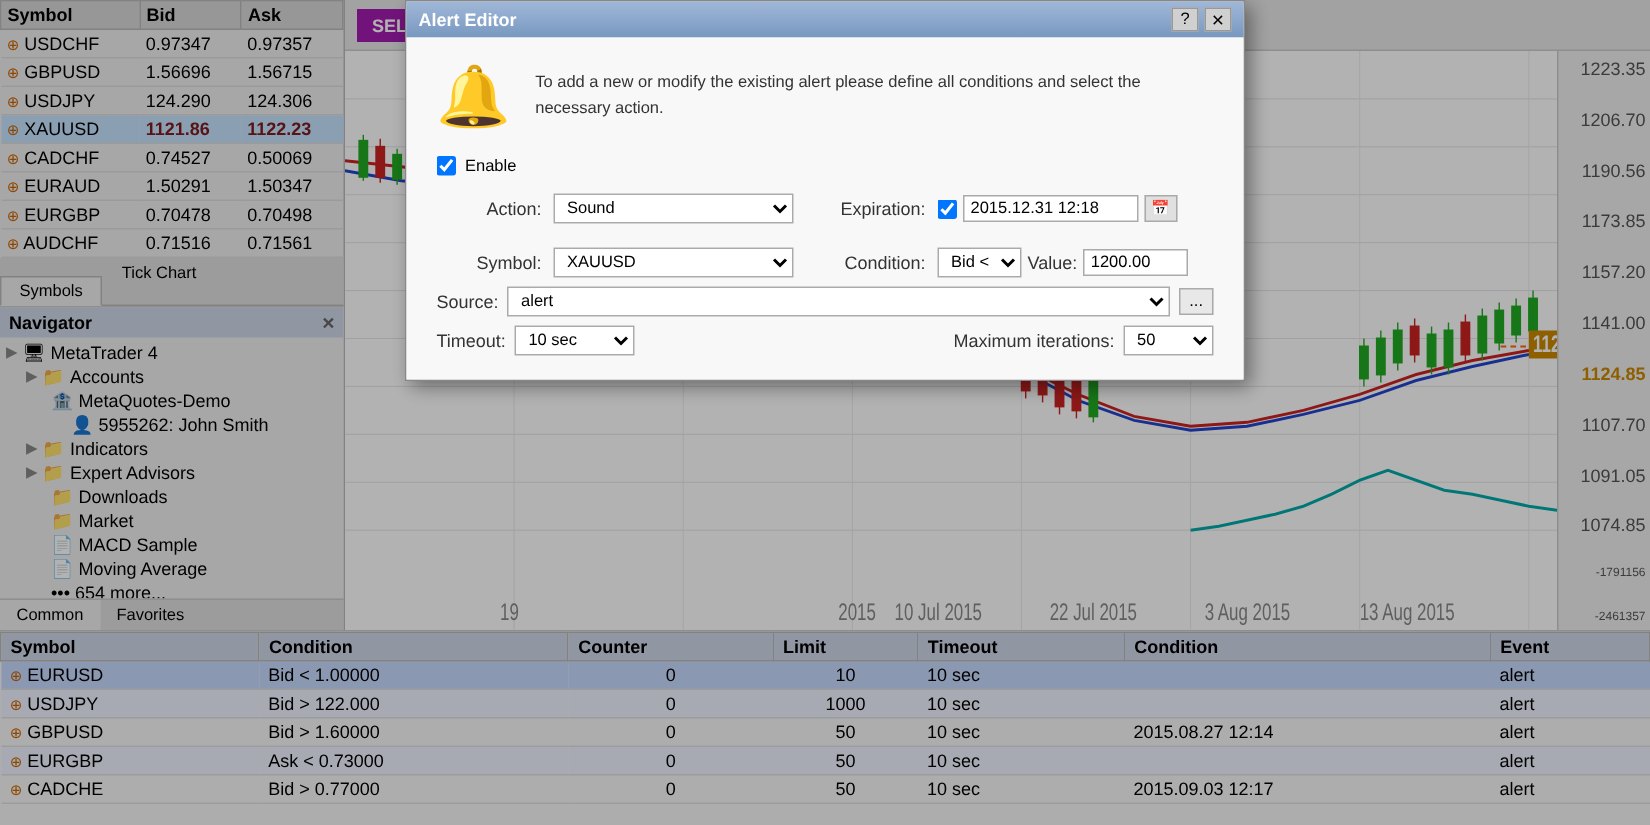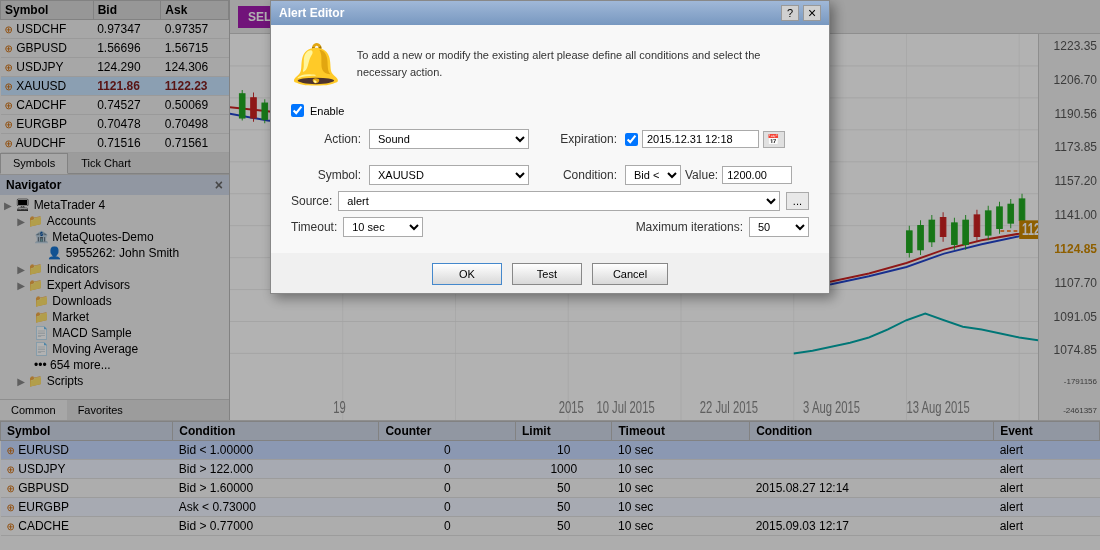--- a/index.html
+++ b/index.html
@@ -8,21 +8,21 @@
     
     .symbol-table { width: 100%; border-collapse: collapse; font-size: 11px; }
     .symbol-table th { background: #d8d8d8; padding: 2px 4px; border: 1px solid #bbb; font-weight: bold; text-align: left; }
     .symbol-table td { padding: 2px 4px; border-bottom: 1px solid #ddd; white-space: nowrap; }
     .symbol-table tr.selected { background: #c8e4ff; }
     .tick-negative { color: #7f1d1d; font-weight: bold; }
 
     
     .tab-bar { display: flex; background: #e0e0e0; border-bottom: 1px solid #bbb; }
     .tab { padding: 3px 12px; cursor: pointer; border: 1px solid transparent; font-size: 11px; }
-    .tab.active { background: #f0f0f0; border: 1px solid #bbb; border-bottom: 1px solid #f0f0f0; margin-bottom: -1px; }
+    .tab.active { background: #f0f0f0; border: 1px solid #bbb; border-bottom: 1px solid #f0f0f0; margin-bottom: -1px; margin-top: 12px; }
 
     
     .navigator { background: #f0f0f0; border-top: 1px solid #ccc; flex: 1; overflow: hidden; }
     .navigator-header { background: #d0d8e8; padding: 2px 6px; display: flex; align-items: center; justify-content: space-between; font-size: 11px; font-weight: bold; }
     .nav-close { cursor: pointer; font-size: 14px; color: #666; }
     .tree { padding: 2px; font-size: 11px; }
     .tree-item { padding: 1px 2px; display: flex; align-items: center; cursor: pointer; }
 
     
     .price-bar { display: flex; align-items: center; background: #e8e8e8; padding: 4px 8px; gap: 6px; height: 34px; border-bottom: 1px solid #ccc; }
@@ -107,20 +107,25 @@
   </tr>
             <tr class="selected">
     <td><span style="color:#cc6600; font-size:10px;">⊕</span> XAUUSD</td>
     <td class="tick-negative">1121.86</td>
     <td class="tick-negative">1122.23</td>
   </tr>
             <tr>
     <td><span style="color:#cc6600; font-size:10px;">⊕</span> CADCHF</td>
     <td class="">0.74527</td>
     <td class="">0.50069</td>
+  </tr>
+            <tr>
+    <td><span style="color:#cc6600; font-size:10px;">⊕</span> EURAUD</td>
+    <td class="">1.50291</td>
+    <td class="">1.50347</td>
   </tr>
             <tr>
     <td><span style="color:#cc6600; font-size:10px;">⊕</span> EURGBP</td>
     <td class="">0.70478</td>
     <td class="">0.70498</td>
   </tr>
             <tr>
     <td><span style="color:#cc6600; font-size:10px;">⊕</span> AUDCHF</td>
     <td class="">0.71516</td>
     <td class="">0.71561</td>
@@ -434,19 +439,14 @@
         </div>
         <div style="display:flex; align-items:center; gap:6px;">
           <span class="form-label">Maximum iterations:</span>
           <select class="form-select" style="width:60px;">
             <option>50</option>
           </select>
         </div>
       </div>
     </div>
 
-    <div class="modal-footer">
-      <button class="modal-btn ok">OK</button>
-      <button class="modal-btn">Test</button>
-      <button class="modal-btn">Cancel</button>
-    </div>
   </div>
 </div>
 
 </body></html>

